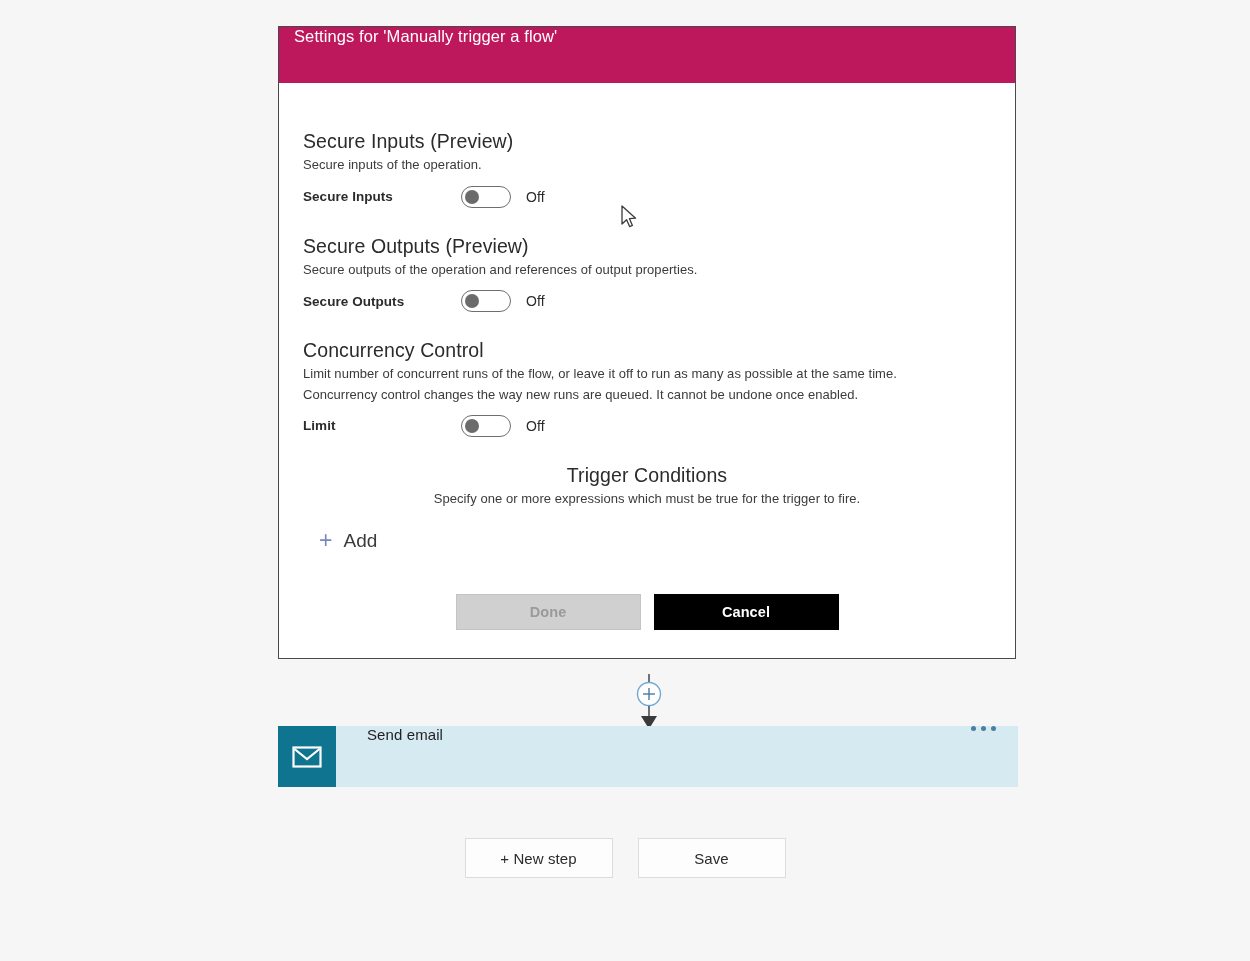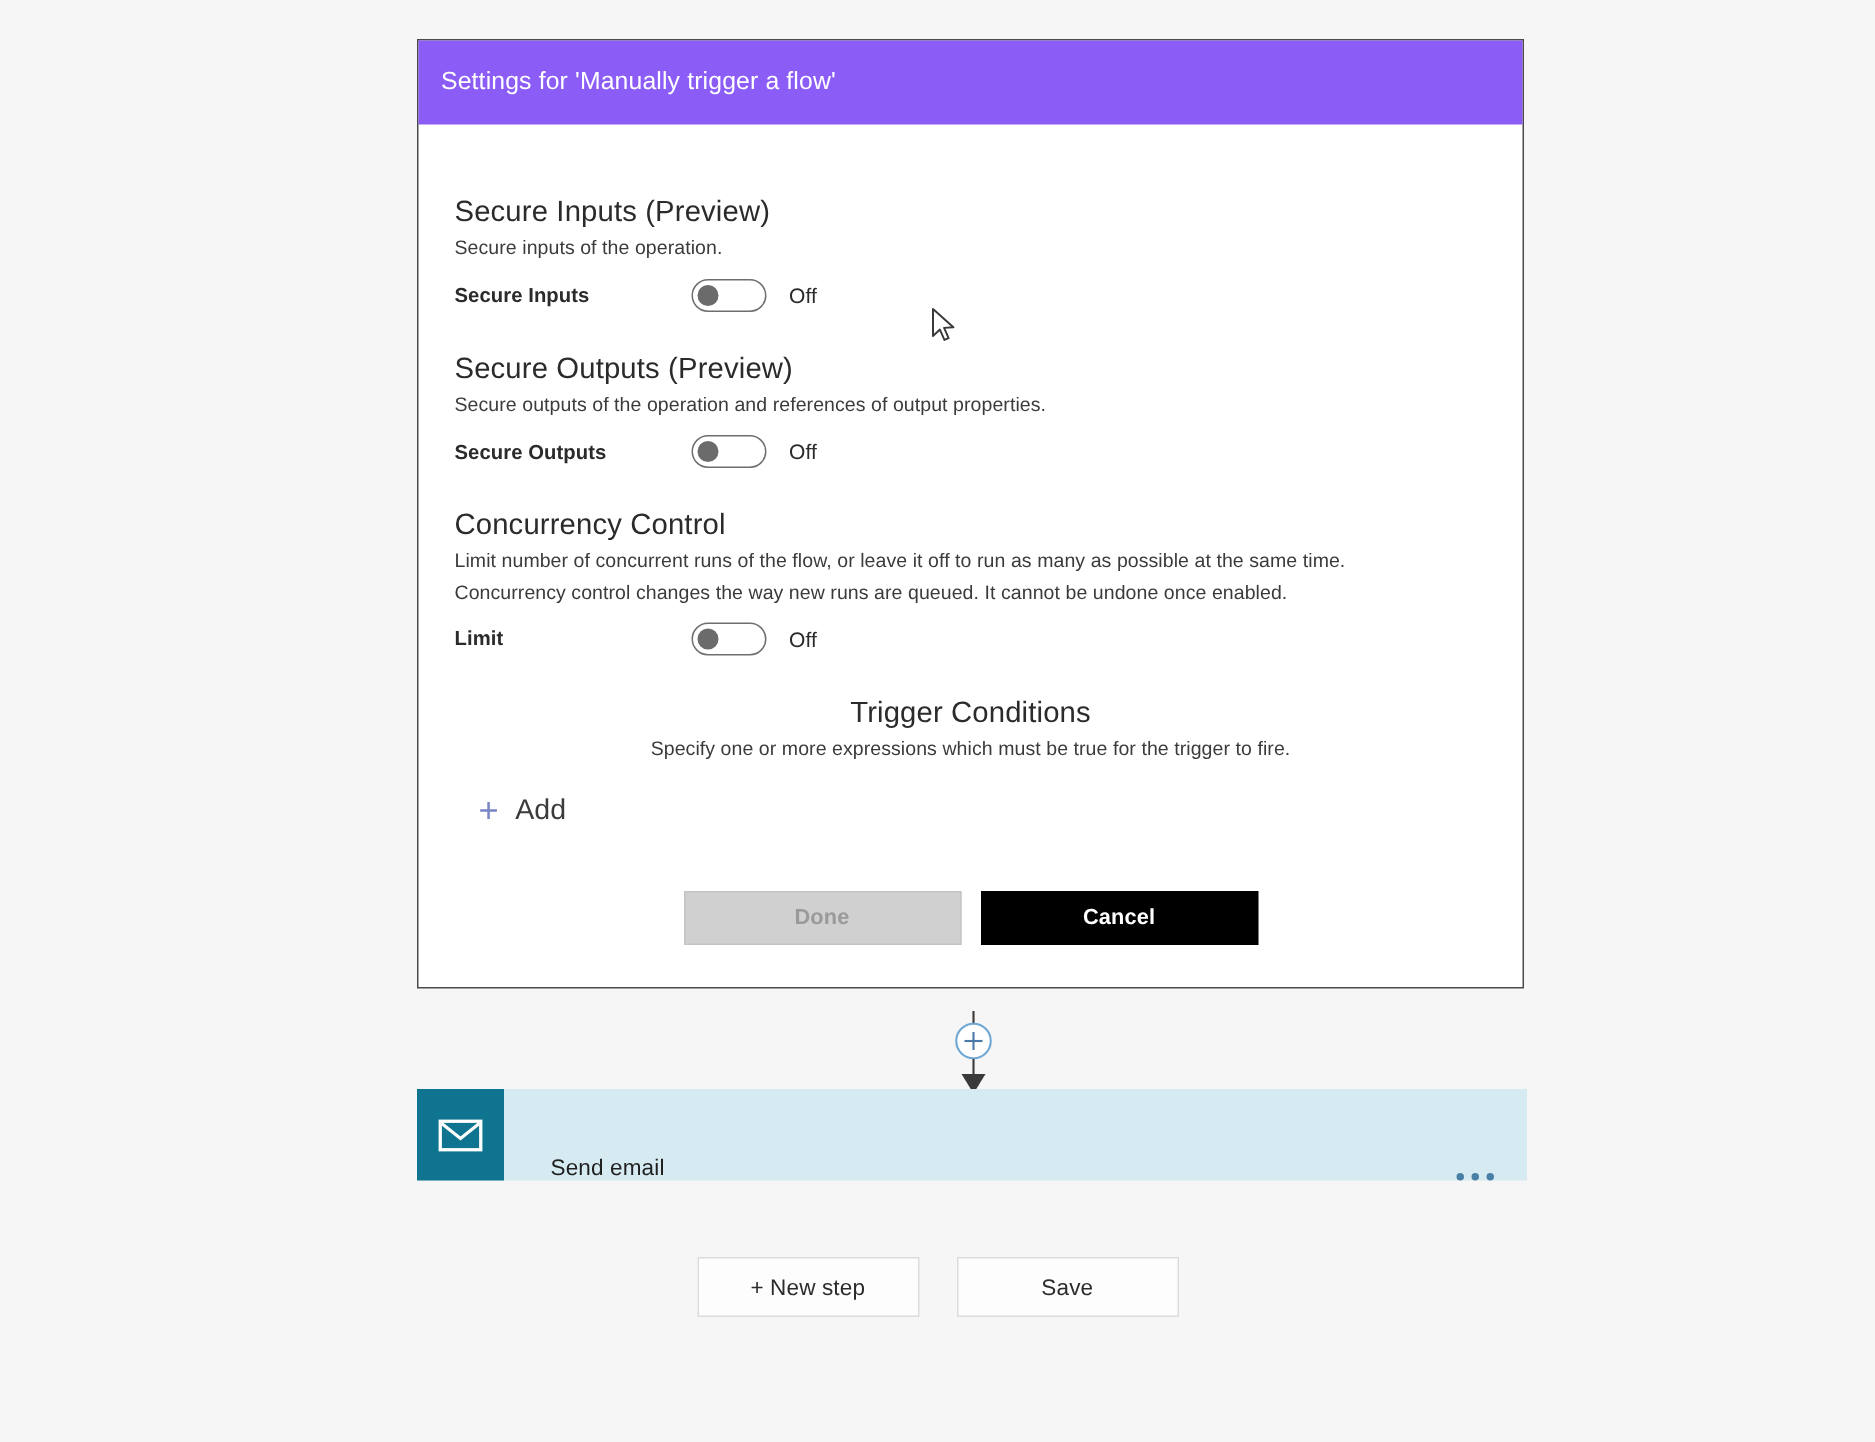--- a/index.html
+++ b/index.html
@@ -22,24 +22,23 @@
   .panel {
     position: absolute;
     left: 278px;
     top: 26px;
     width: 738px;
     background: #ffffff;
     border: 1px solid #4a4a4a;
     box-sizing: border-box;
   }
   .panel-header {
-    background: #8b5cf6;
+    background: #be185d;
     height: 56px;
     display: flex;
-    align-items: center;
     padding: 0 0 1px 15px;
     box-sizing: border-box;
   }
   .panel-title {
     color: #ffffff;
     font-size: 16.5px;
     font-weight: 400;
     letter-spacing: 0.1px;
   }
   .panel-body {
@@ -193,21 +192,21 @@
 
   
   .card {
     position: absolute;
     left: 278px;
     top: 726px;
     width: 740px;
     height: 61px;
     background: #d6eaf2;
     display: flex;
-    align-items: flex-end;
+    align-items: flex-start;
     box-sizing: border-box;
   }
   .card-icon {
     width: 58px;
     height: 61px;
     background: #0e7490;
     display: flex;
     align-items: center;
     justify-content: center;
     flex: 0 0 58px;

